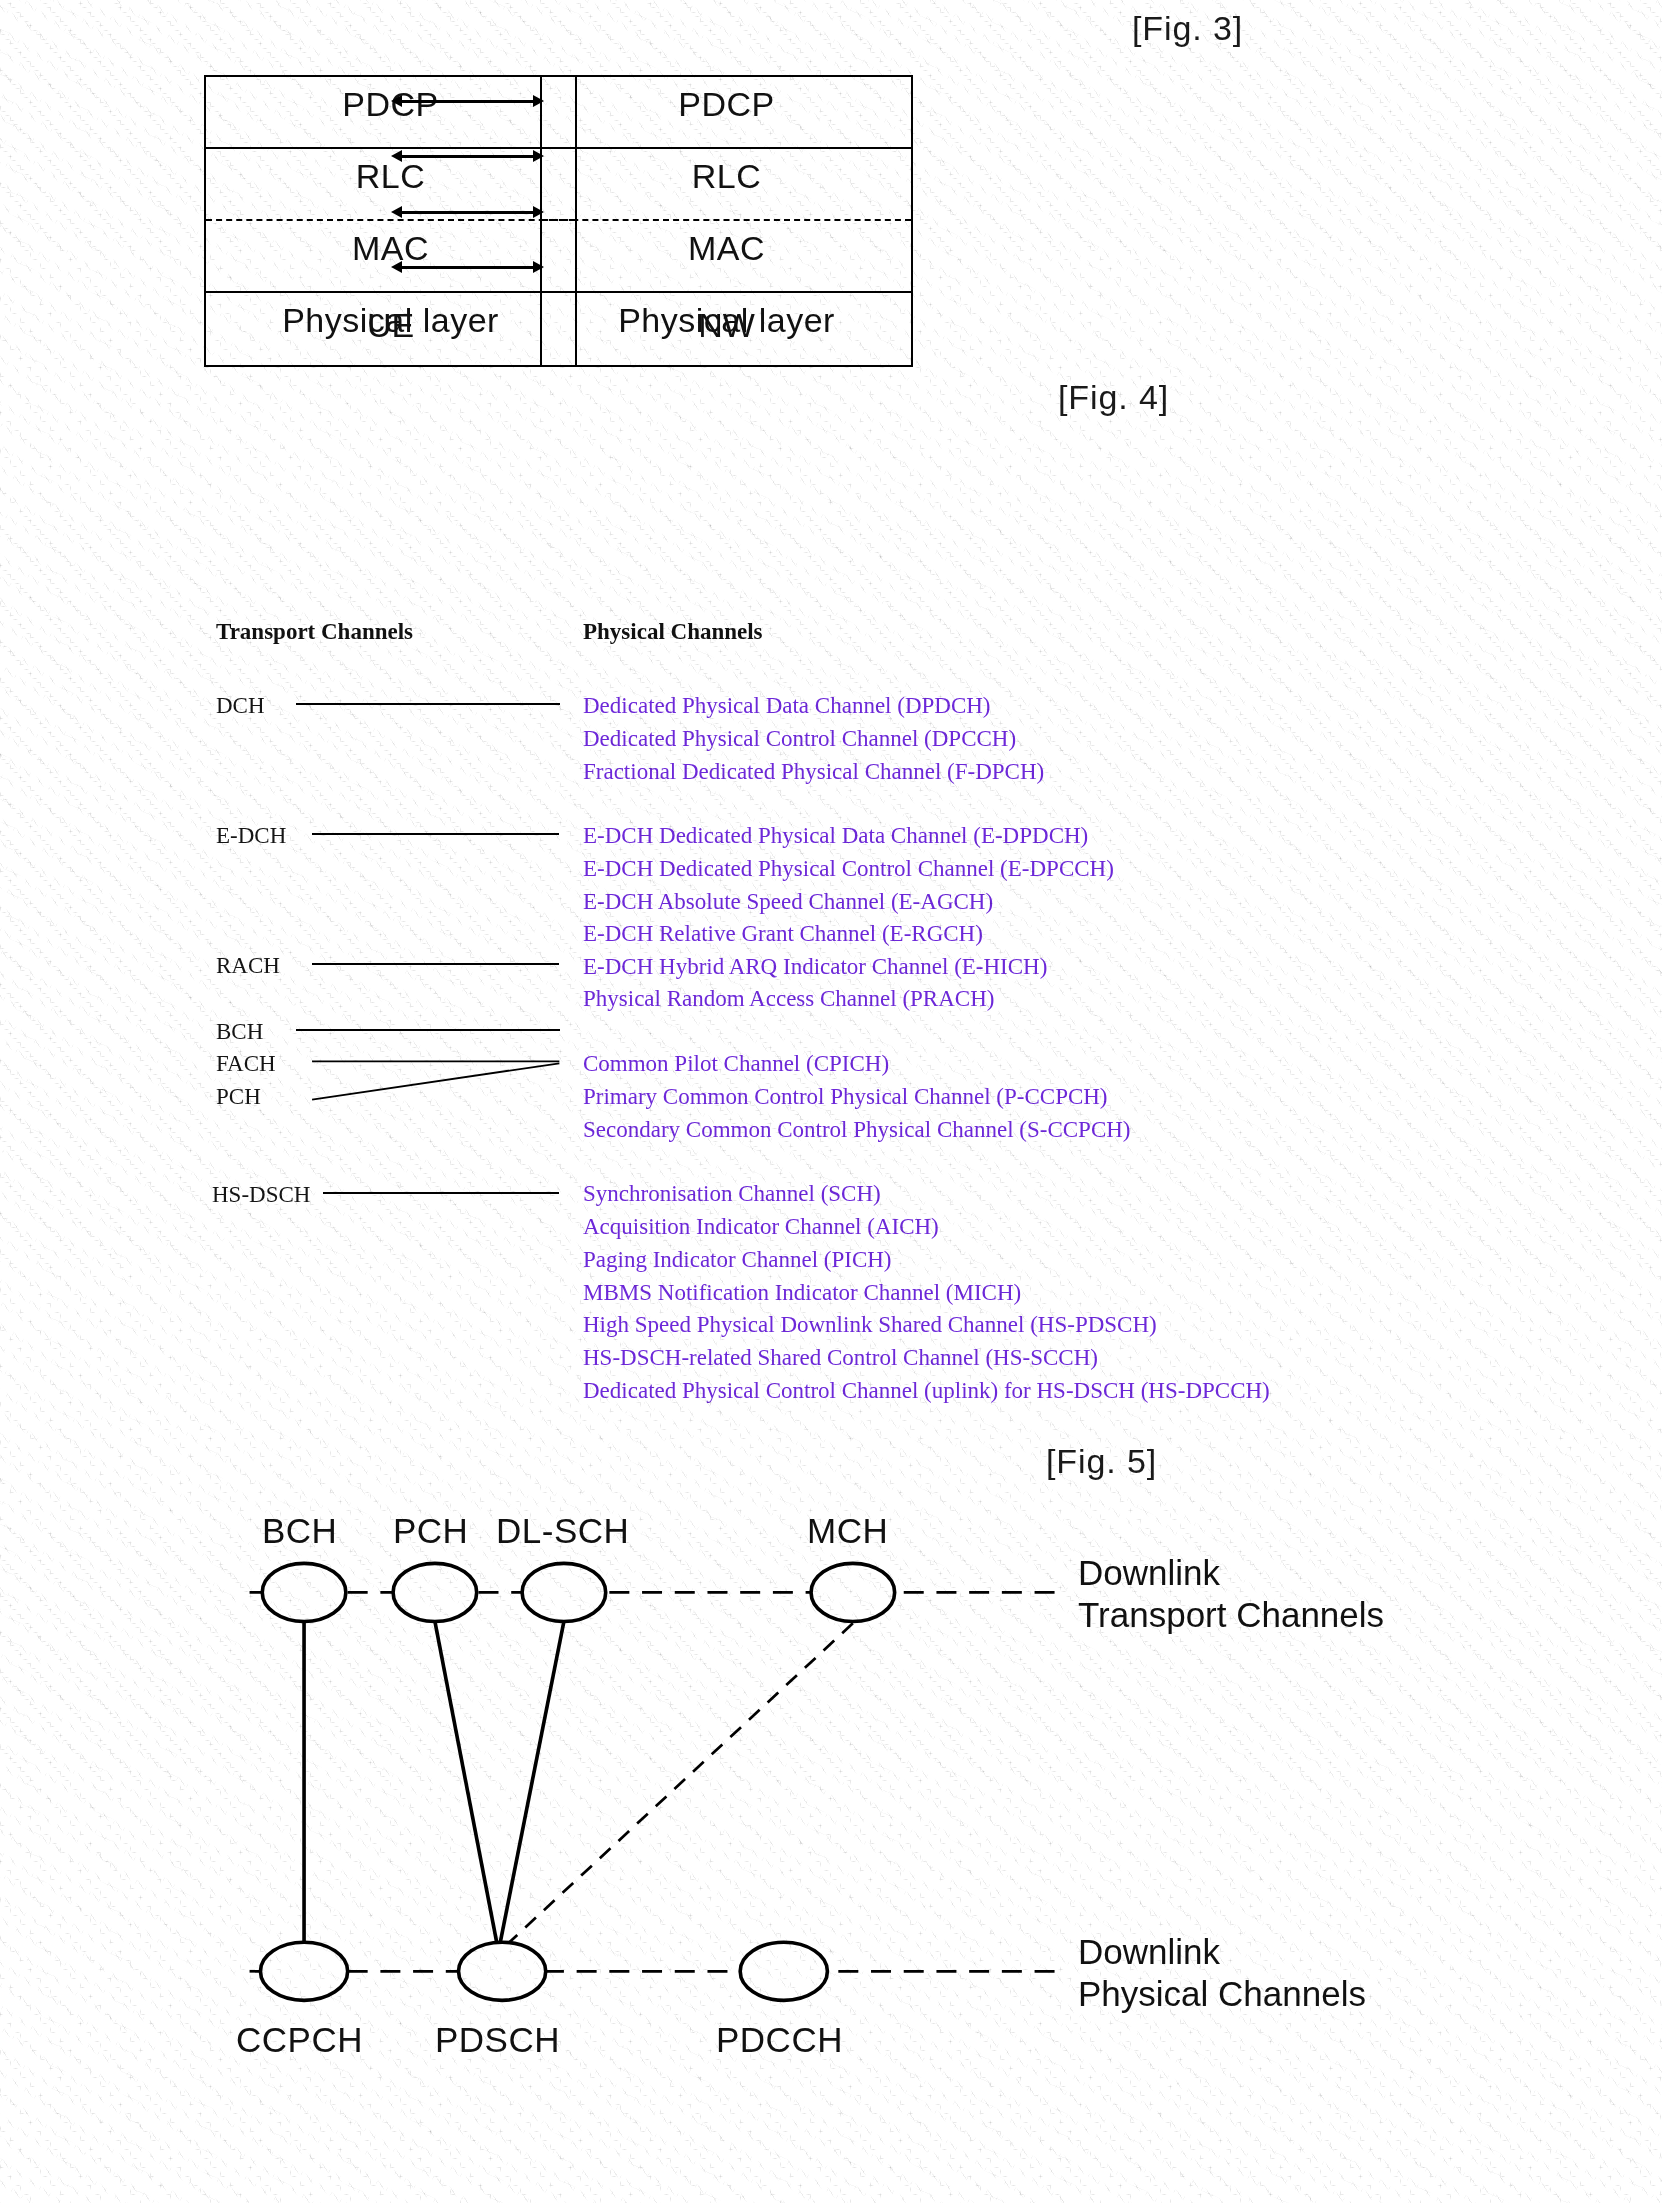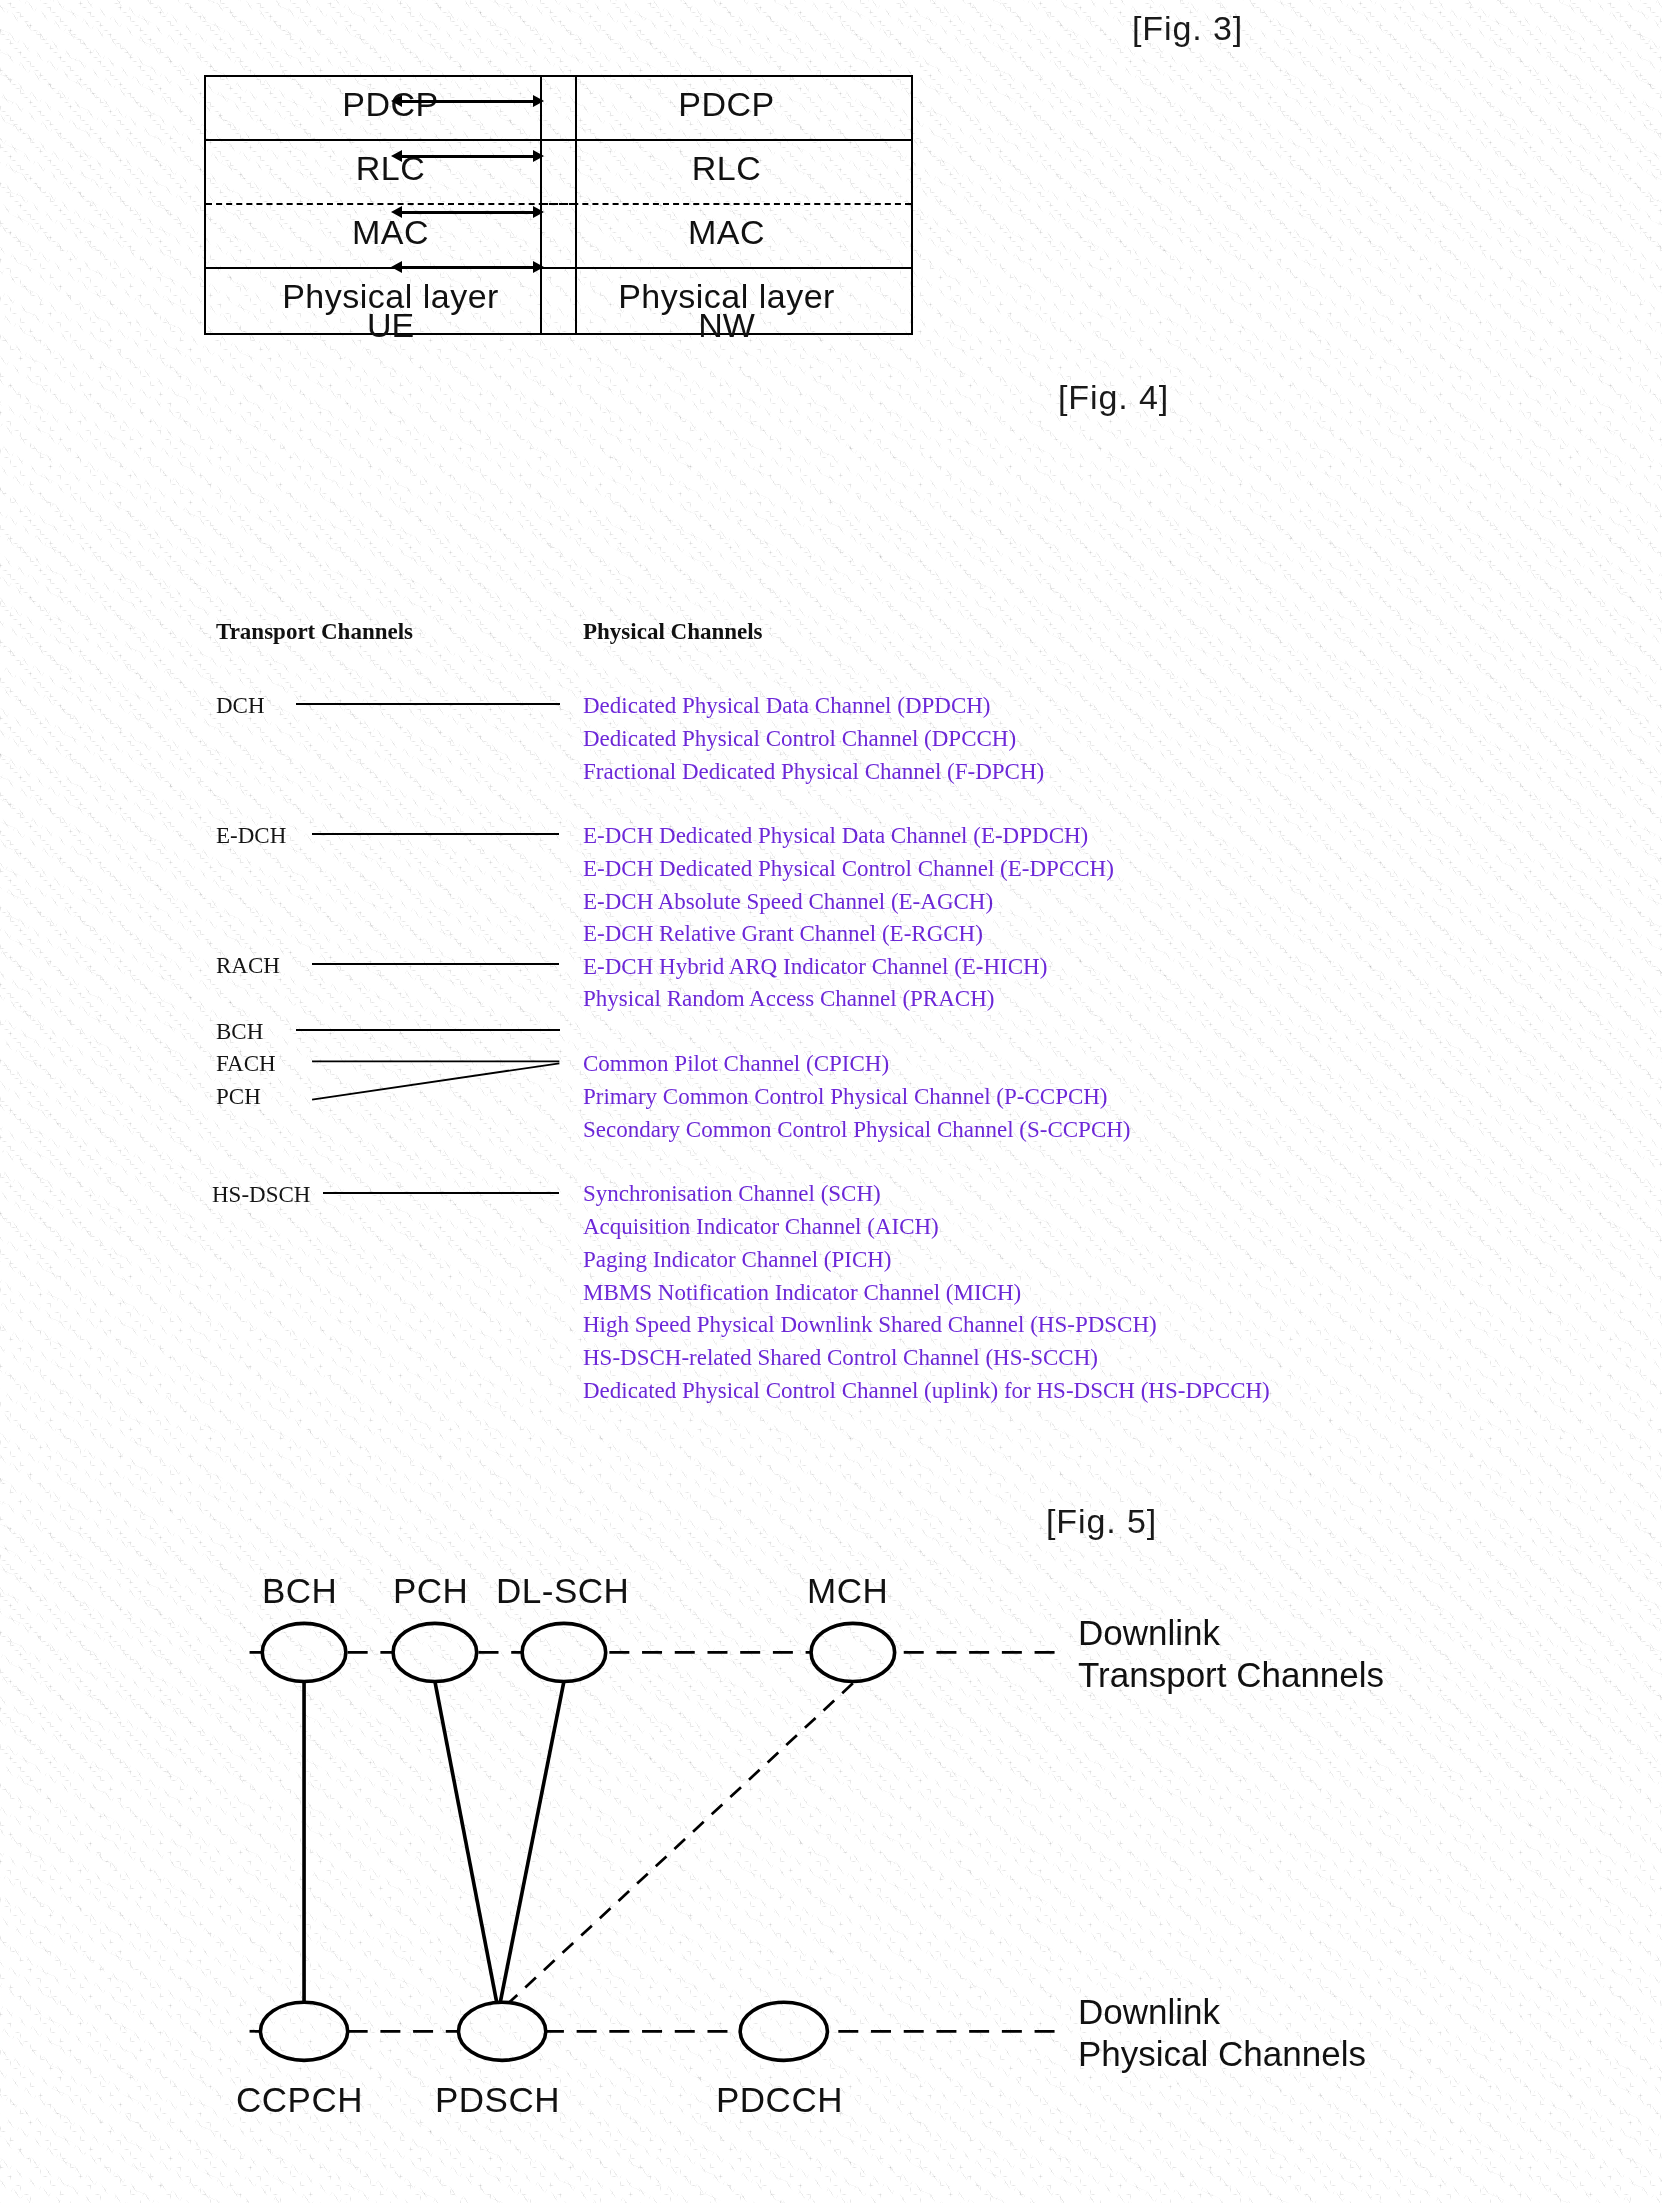--- a/index.html
+++ b/index.html
@@ -76,21 +76,21 @@
   #fig3 { position: absolute; left: 0; top: 0; width: 1663px; height: 564px; z-index: 10; }
 
   .stack {
     position: absolute;
     width: 373px;
     border: 2.7px solid #000;
     box-sizing: border-box;
     background: transparent;
   }
   .stack-row {
-    height: 64px;
+    height: 72px;
     line-height: 55px;
     text-align: center;
     font-size: 34px;
     color: #111;
     border-bottom: 2.7px solid #000;
     box-sizing: border-box;
     letter-spacing: 0.5px;
   }
   .stack-row.dashed-bottom { border-bottom: 2.7px dashed #000; }
   .stack-row:last-child { border-bottom: none; }
@@ -144,21 +144,21 @@
     color: #6d28d9;
     white-space: nowrap;
   }
   .f4-line {
     position: absolute;
     height: 1.8px;
     background: #000;
   }
 
   
-  #fig5 { position: absolute; left: 0; top: 1527px; width: 1524px; height: 676px; z-index: 10; }
+  #fig5 { position: absolute; left: 0; top: 1467px; width: 1524px; height: 676px; z-index: 10; }
   .f5-label {
     position: absolute;
     font-size: 35px;
     color: #111;
     white-space: nowrap;
     letter-spacing: 0.5px;
   }
   .f5-side {
     position: absolute;
     font-size: 35px;

